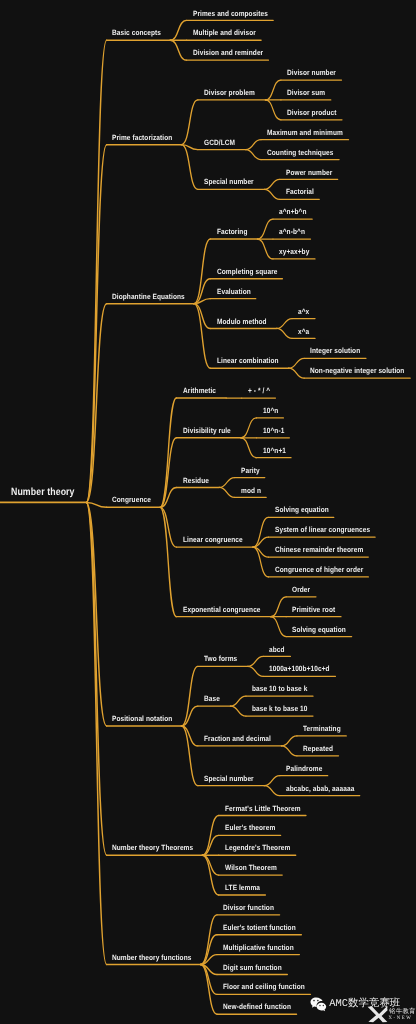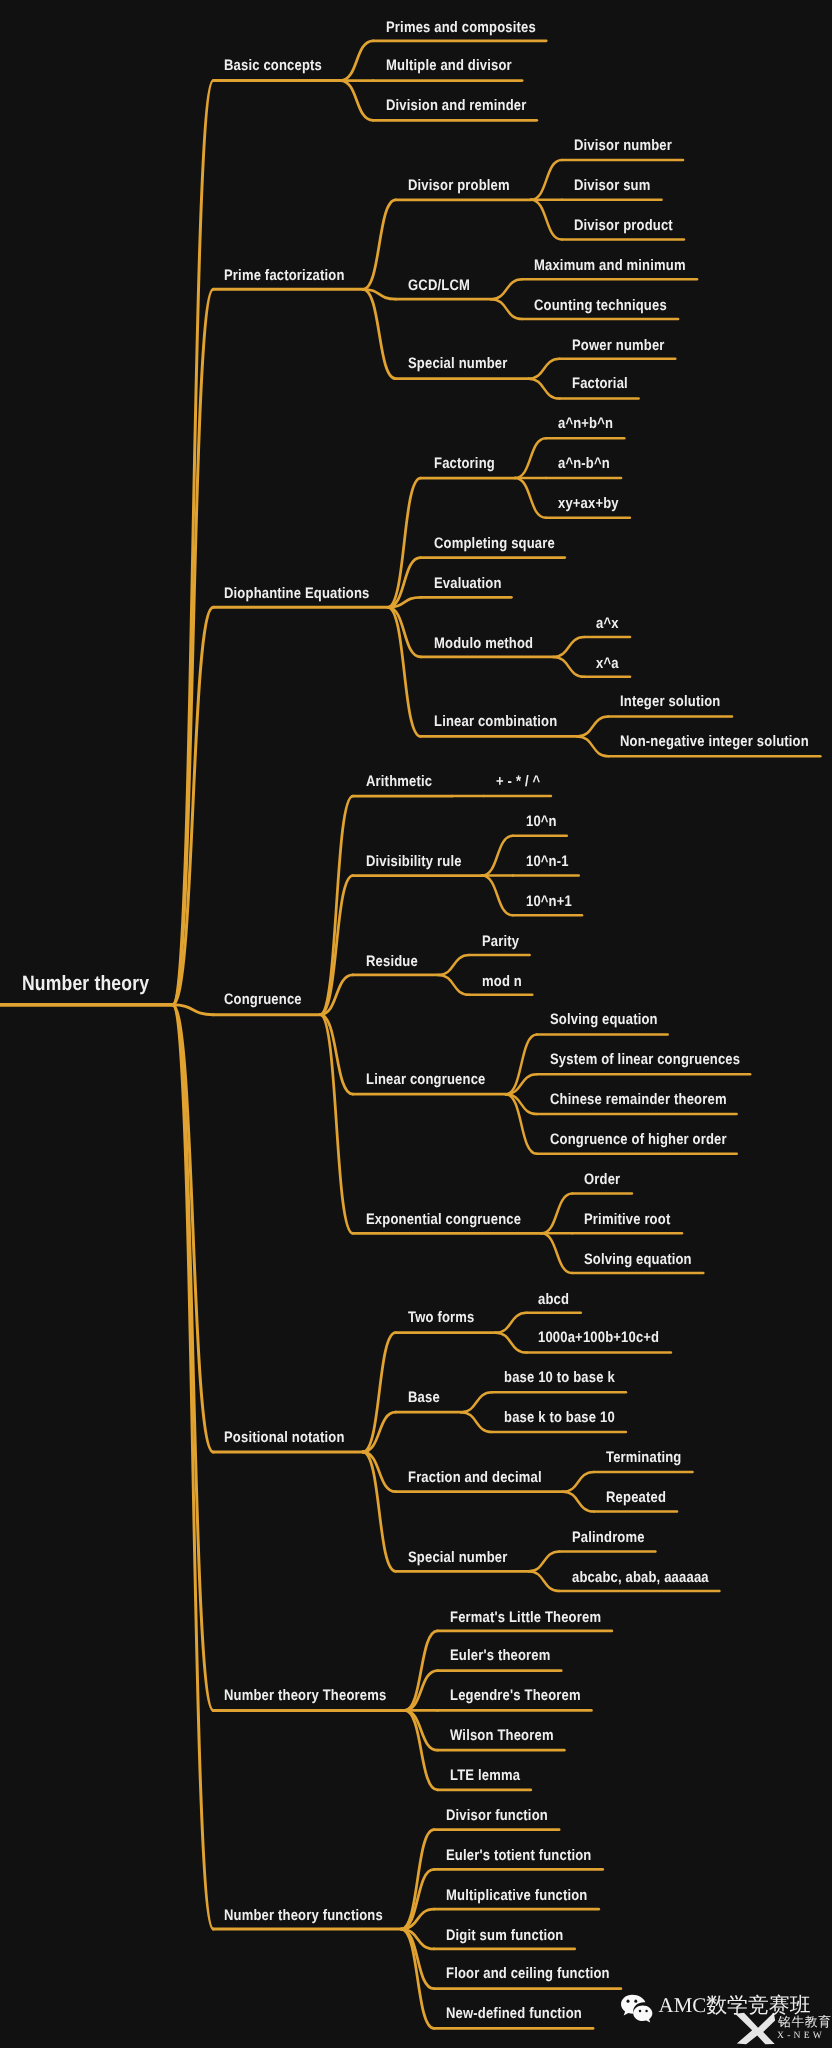--- a/index.html
+++ b/index.html
@@ -6,21 +6,21 @@
        font-family:"Liberation Sans",sans-serif;
        -webkit-font-smoothing:antialiased;text-rendering:geometricPrecision;}
   #stage{position:relative;width:416px;height:1024px;overflow:hidden;background:#111111;}
   #links{position:absolute;left:0;top:0;}
   #nodes{position:absolute;left:0;top:0;width:416px;height:1024px;will-change:opacity;opacity:0.998;}
   .node{position:absolute;white-space:nowrap;color:#F0F0F0;font-weight:bold;
         transform-origin:0 50%;line-height:1;}
   #wm{position:absolute;left:0;top:0;width:416px;height:1024px;will-change:opacity;opacity:0.999;}
   #wechat{position:absolute;left:310px;top:996.5px;}
   #wmtext{position:absolute;left:329.3px;top:999px;font-size:10.45px;color:#efefef;
-          font-family:Liberation Serif, serif;letter-spacing:0px;line-height:1.05;white-space:nowrap;}
+          font-family:Liberation Mono, monospace;letter-spacing:0px;line-height:1.05;white-space:nowrap;}
   #xnew{position:absolute;left:367px;top:1004px;opacity:0.9;}
   #xnew svg{position:absolute;left:0;top:2px;}
   #xnewcn{position:absolute;left:22px;top:3.2px;font-size:6.4px;color:#fff;white-space:nowrap;letter-spacing:0.3px;}
   #xnewtxt{position:absolute;left:21.5px;top:11.6px;font-size:4.8px;color:#fff;white-space:nowrap;letter-spacing:1.6px;font-family:"Liberation Serif",serif;}
 </style>
 </head>
 <body>
 
 <div id="stage">
   <svg id="links" width="416" height="1024" viewBox="0 0 416 1024">

